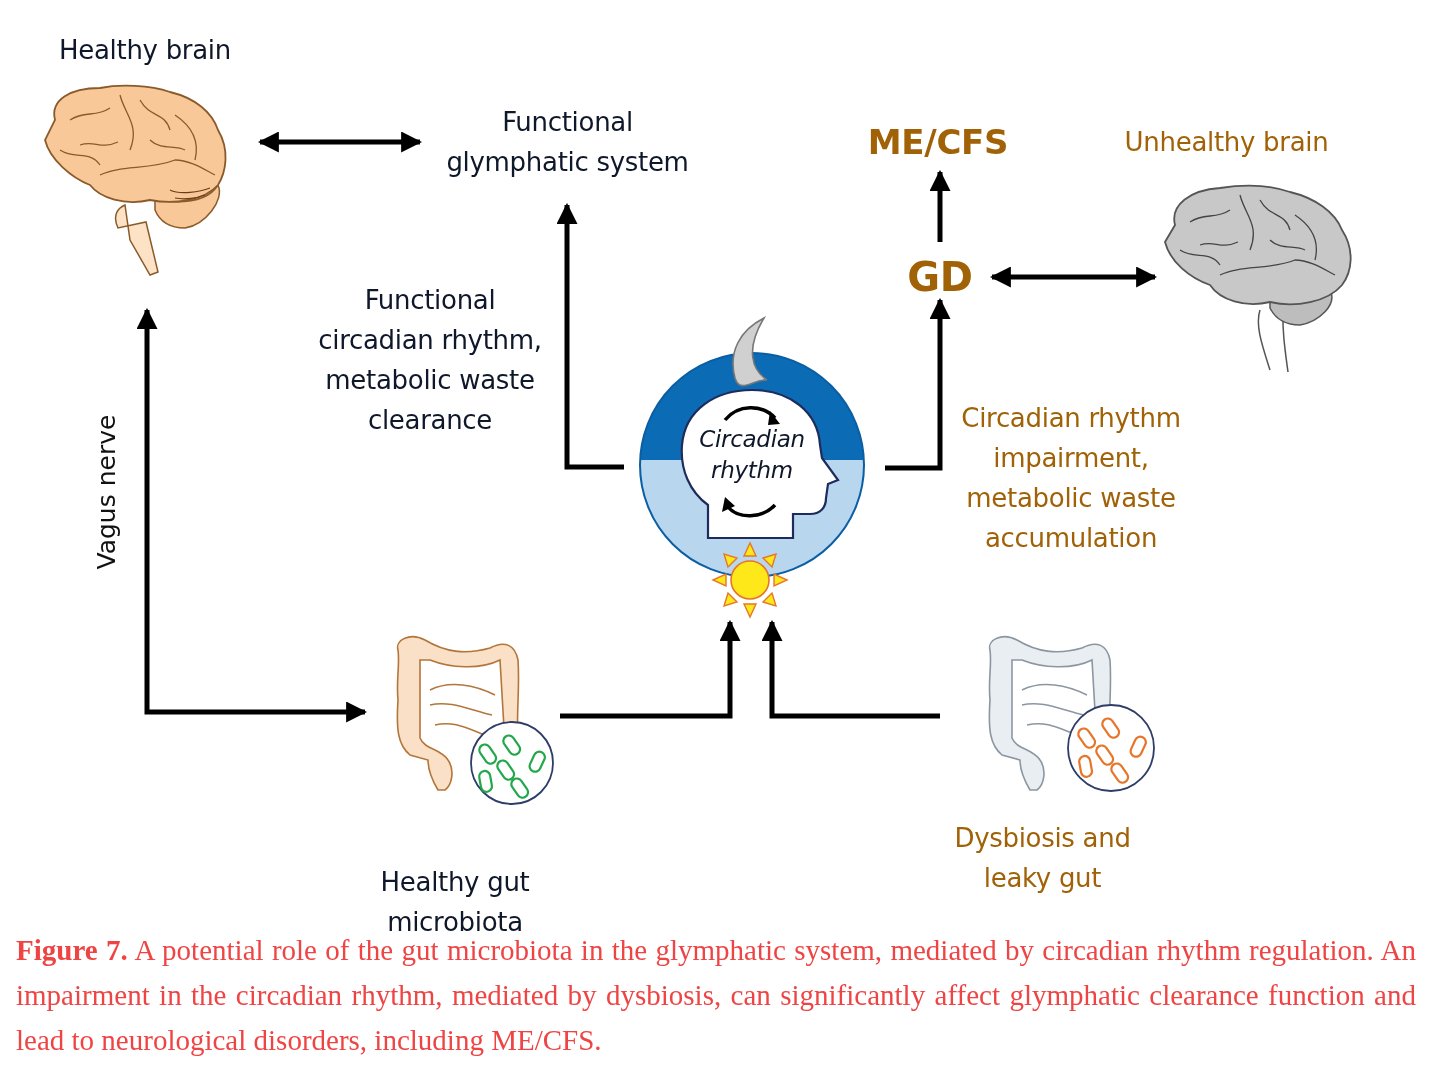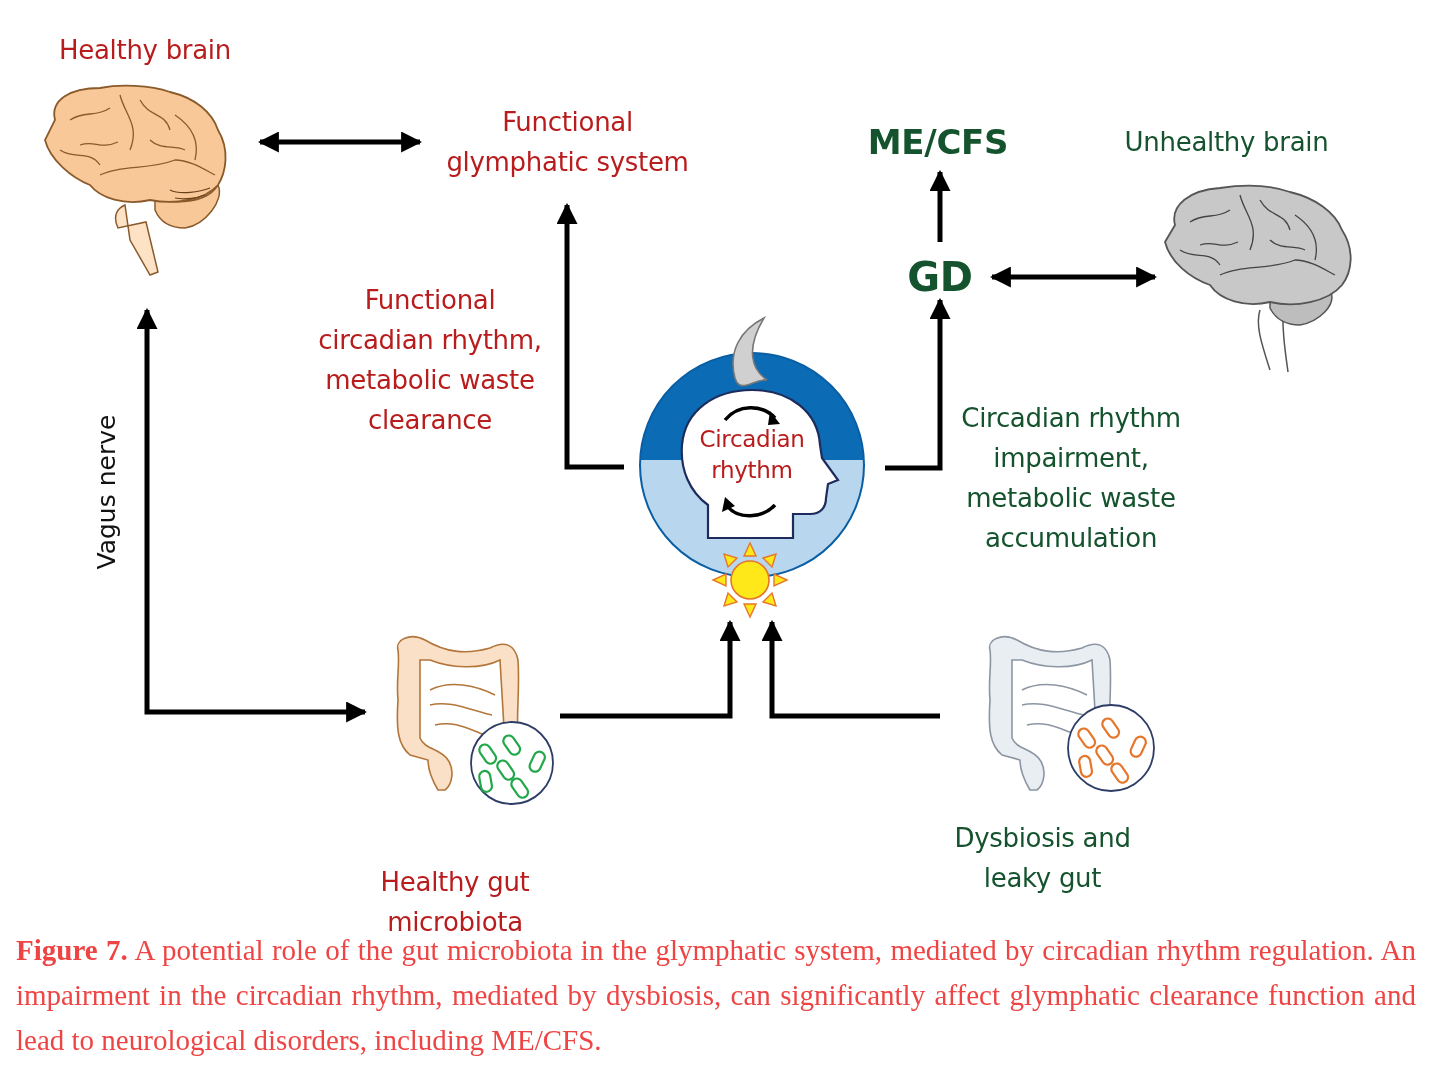--- a/index.html
+++ b/index.html
@@ -3,26 +3,26 @@
   <meta charset="utf-8">
   <style>
     html, body { margin: 0; padding: 0; background: #ffffff; }
     body { width: 1434px; height: 1082px; position: relative; overflow: hidden; }
     .stage { position: absolute; left: 0; top: 0; width: 1434px; height: 910px; }
     .lbl {
       position: absolute;
       font-family: "DejaVu Sans", "Liberation Sans", sans-serif;
       font-size: 26px;
       line-height: 40px;
-      color: #b91c1c;
+      color: #0f172a;
       text-align: center;
       white-space: pre-line;
       letter-spacing: -0.3px;
     }
-    .red { color: #14532d; }
+    .red { color: #a16207; }
     .bold { font-weight: bold; }
     .caption {
       position: absolute;
       left: 16px; top: 928px;
       width: 1400px;
       font-family: "Liberation Serif", "DejaVu Serif", serif;
       font-size: 29px;
       line-height: 45px;
       color: #ef4444;
       text-align: justify;
@@ -159,21 +159,21 @@
   <div class="lbl red bold" style="left:895px; top:257px; width:90px; font-size:40px;">GD</div>
   <div class="lbl" style="left:300px; top:280px; width:260px;">Functional
 circadian rhythm,
 metabolic waste
 clearance</div>
   <div class="lbl red" style="left:940px; top:398px; width:262px;">Circadian rhythm
 impairment,
 metabolic waste
 accumulation</div>
   <div class="vagus">Vagus nerve</div>
-  <div class="lbl" style="left:682px; top:424px; width:140px; font-size:23px; line-height:31px;">Circadian
+  <div class="lbl" style="left:682px; top:424px; width:140px; font-size:23px; line-height:31px;font-style:italic;">Circadian
 rhythm</div>
   <div class="lbl" style="left:350px; top:862px; width:210px;">Healthy gut
 microbiota</div>
   <div class="lbl red" style="left:935px; top:818px; width:215px;">Dysbiosis and
 leaky gut</div>
 </div>
 
 <div class="caption"><b>Figure 7.</b><span> A potential role of the gut microbiota in the glymphatic system, mediated by circadian rhythm regulation. An impairment in the circadian rhythm, mediated by dysbiosis, can significantly affect glymphatic clearance function and lead to neurological disorders, including ME/CFS.</span></div>
 
 </body></html>

